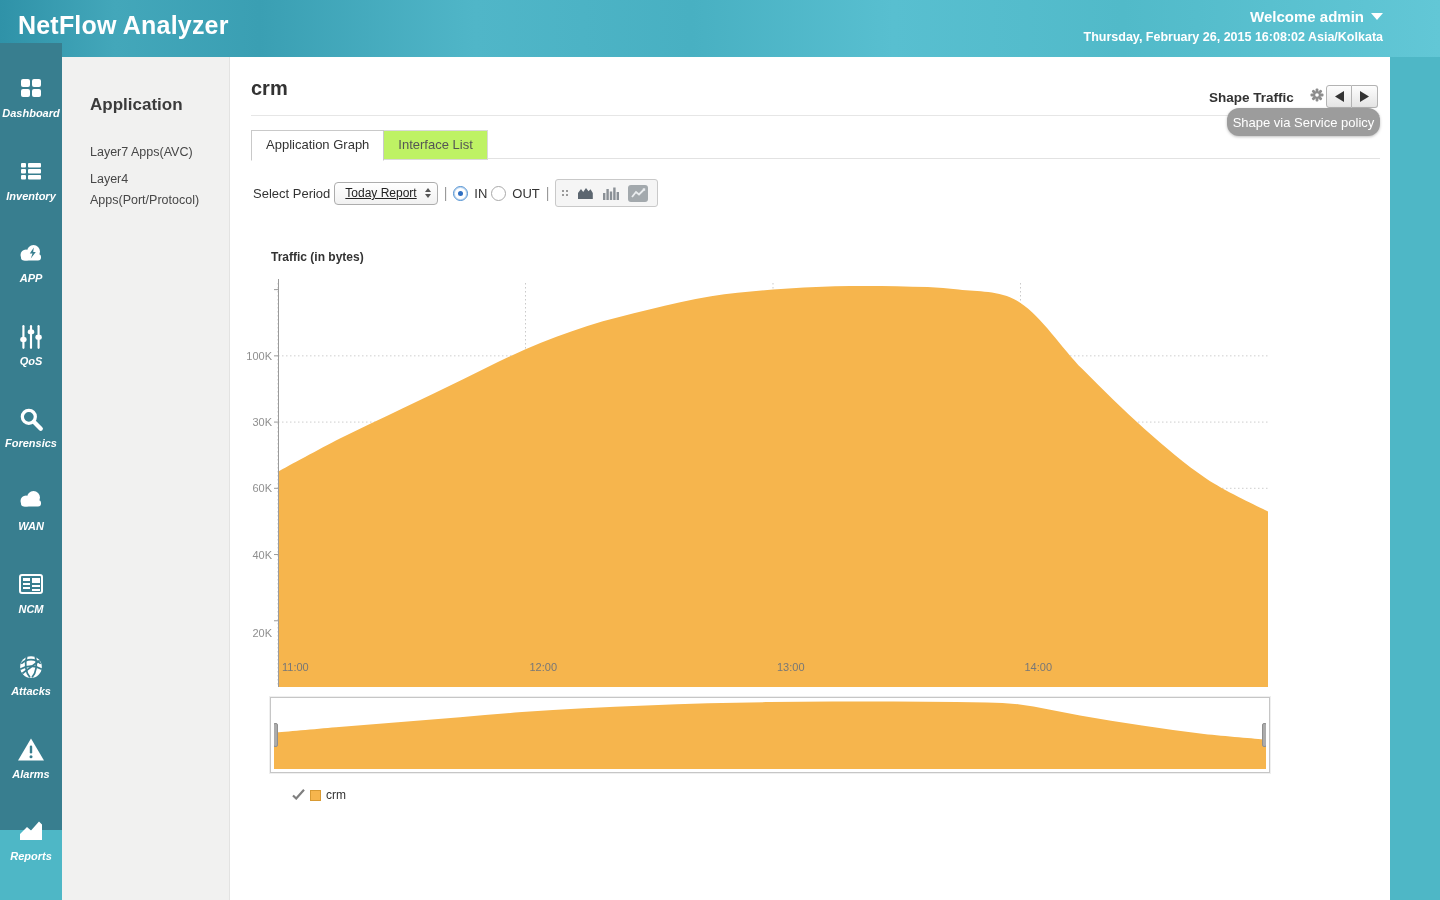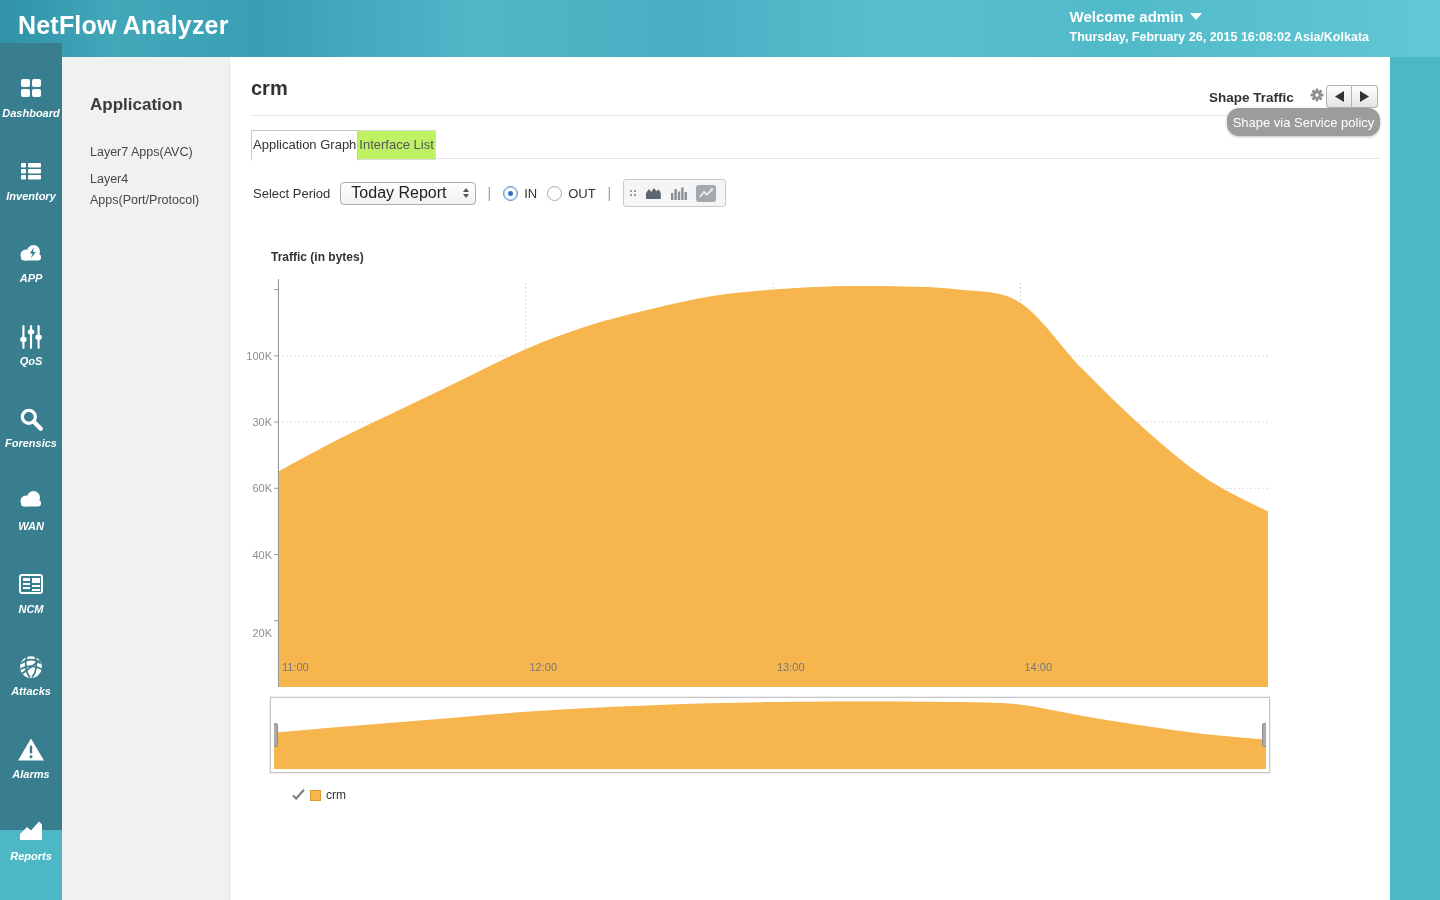--- a/index.html
+++ b/index.html
@@ -4,21 +4,21 @@
 <style>
   * { margin:0; padding:0; box-sizing:border-box; }
   html,body { width:1440px; height:900px; overflow:hidden; }
   body { font-family:"Liberation Sans", sans-serif; }
   #app { position:relative; width:1440px; height:900px; background:#4EB7C6; overflow:hidden; }
 
   
   .header { position:absolute; top:0; left:0; width:1440px; height:57px;
     background:linear-gradient(90deg,#2f92a8 0%,#43a7ba 8%,#3a9fb3 18%,#50b6c8 33%,#48b0c2 48%,#58bfd0 62%,#51bac9 78%,#62c7d6 100%); }
   .logo { position:absolute; left:18px; top:11px; color:#fff; font-size:25px; font-weight:600; letter-spacing:0.2px; }
-  .user-block { position:absolute; right:71px; top:8px; text-align:left; color:#fff; }
+  .user-block { position:absolute; right:57px; top:8px; text-align:right; color:#fff; }
   .welcome { font-size:15px; font-weight:700; cursor:pointer; display:inline-flex; align-items:center; gap:7px; }
   .welcome .caret-down { width:0; height:0; border-left:6px solid transparent; border-right:6px solid transparent; border-top:7px solid #fff; display:inline-block; }
   .datetime { font-size:12.5px; font-weight:600; margin-top:4px; }
 
   
   .icon-sidebar { position:absolute; top:43px; left:0; width:62px; height:787px;
     background:linear-gradient(180deg,#3b8success596 0%,#387E8F 100%); background:#387E8F;font-style:italic; }
   .nav-item { position:absolute; left:0; width:62px; text-align:center; cursor:pointer; }
   .nav-item .nav-icon { display:block; margin:0 auto 5px auto; width:28px; height:26px; }
   .nav-item .nav-label { display:block; color:#fff; font-size:11px; font-weight:600; }
@@ -27,43 +27,43 @@
   .subsidebar { position:absolute; top:57px; left:62px; width:168px; height:843px; background:#F1F1F0; border-right:1px solid #e3e3e2; }
   .subsidebar-title { position:absolute; left:28px; top:38px; font-size:17px; font-weight:700; color:#3b3b3b; }
   .subsidebar-item { position:absolute; left:28px; width:122px; font-size:12.5px; color:#474747; line-height:21px; cursor:pointer; }
 
   
   .main { position:absolute; top:57px; left:230px; width:1160px; height:843px; background:#fff; }
   .page-title { position:absolute; left:21px; top:20px; font-size:20px; font-weight:700; color:#333; }
   .title-divider { position:absolute; left:21px; top:58px; width:1129px; border-top:1px solid #e6e6e6; }
 
   .tabrow { position:absolute; left:21px; top:72px; width:1129px; height:30px; border-bottom:1px solid #e2e2e2; }
-  .tab { display:inline-block; height:30px; line-height:28px; padding:0 1px; font-size:13px; cursor:pointer; vertical-align:bottom; }
+  .tab { display:inline-block; height:30px; line-height:28px; padding:0 14px; font-size:13px; cursor:pointer; vertical-align:bottom; }
   .tab.active { background:#fff; border:1px solid #c9c9c9; border-bottom:1px solid #fff; color:#333; position:relative; top:1px; height:31px; }
   .tab.inactive { background:#bef264; border:1px solid #d9d9d9; border-left:none; color:#555; }
 
   
   .shape-traffic { position:absolute; top:31px; left:979px; display:flex; align-items:center; gap:16px; cursor:pointer; }
   .shape-traffic-label { font-size:13.5px; font-weight:700; color:#333; }
   .gear-caret { width:0; height:0; border-left:4px solid transparent; border-right:4px solid transparent; border-top:5px solid #9a9a9a; display:inline-block; }
   .pager { position:absolute; top:28px; left:1096px; display:flex; }
   .pager-btn { width:26px; height:23px; border:1px solid #b3b3b3; background:linear-gradient(180deg,#fdfdfd,#e4e4e4);
     display:flex; align-items:center; justify-content:center; cursor:pointer; }
   .pager-btn:first-child { border-radius:3px 0 0 3px; }
   .pager-btn:last-child { border-radius:0 3px 3px 0; border-left:none; }
   .tooltip { position:absolute; top:51px; left:997px; width:153px; height:28px; background:#9c9c9c;
     color:#fff; font-size:13px; display:flex; align-items:center; justify-content:center; border-radius:12px;
     box-shadow:0 1px 3px rgba(0,0,0,0.25); z-index:30; }
 
   
-  .controls { position:absolute; left:23px; top:122px; height:28px; display:flex; align-items:center; gap:10px; }
+  .controls { position:absolute; left:23px; top:122px; height:28px; display:flex; align-items:center; gap:4px; }
   .ctrl-label { font-size:13px; color:#333; }
   .period-select { display:inline-flex; align-items:center; height:23px; border:1px solid #adadad; border-radius:4px;
     background:linear-gradient(180deg,#ffffff,#f1f1f1); padding:0 6px 0 10px; cursor:pointer; min-width:100px; }
-  .period-select .sel-text { font-size:16px; color:#222; margin-right:16px; }
+  .period-select .sel-text { font-size:12px; color:#222; margin-right:8px;text-decoration:underline; }
   .steppers { display:flex; flex-direction:column; gap:2px; margin-left:auto; }
   .steppers .up { width:0;height:0;border-left:3.5px solid transparent;border-right:3.5px solid transparent;border-bottom:4px solid #555; }
   .steppers .dn { width:0;height:0;border-left:3.5px solid transparent;border-right:3.5px solid transparent;border-top:4px solid #555; }
   .sep { color:#9a9a9a; font-size:14px; padding:0 2px; }
   .radio-group { display:inline-flex; align-items:center; gap:6px; cursor:pointer; }
   .radio { width:15px; height:15px; border-radius:50%; background:#fff; border:1px solid #a9a9a9; position:relative; display:inline-block; }
   .radio.checked { border:1px solid #4d8fd1; box-shadow:inset 0 0 0 1px #bcd6f0; }
   .radio.checked::after { content:""; position:absolute; left:4px; top:4px; width:5px; height:5px; border-radius:50%; background:#2f6fc2; }
   .radio-label { font-size:13px; color:#333; }
   .charttype-group { display:inline-flex; align-items:center; gap:9px; border:1px solid #c9c9c9; background:#f5f5f5;

